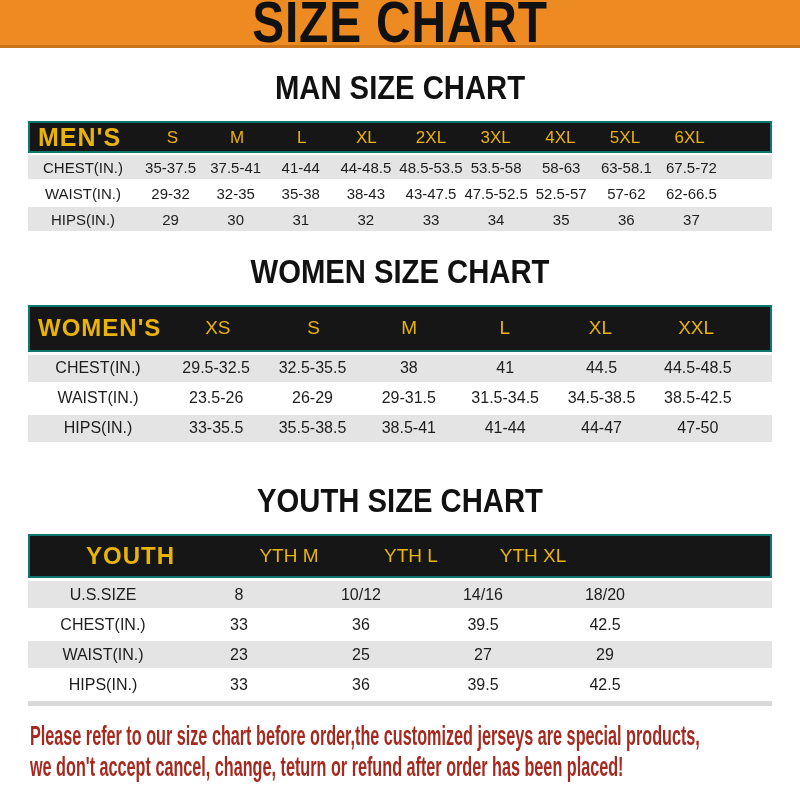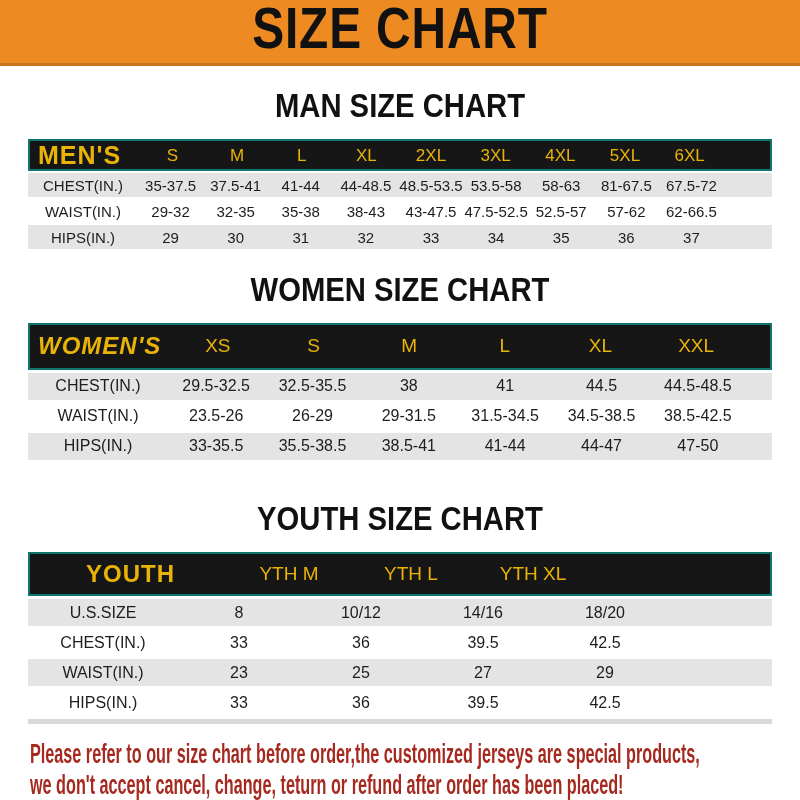--- a/index.html
+++ b/index.html
@@ -6,24 +6,24 @@
   html, body { width: 800px; height: 800px; overflow: hidden; }
   body {
     background: #ffffff;
     font-family: "Liberation Sans", sans-serif;
     color: #1a1a1a;
   }
   .page { width: 800px; height: 800px; position: relative; }
 
   
   .banner {
-    height: 66px;
+    height: 48px;
     background: var(--banner-bg, #EE8A22);
     border-bottom: 3px solid #c9731b;
-    display: flex; align-items: flex-start; justify-content: center;
+    display: flex; align-items: center; justify-content: center;
   }
   .banner-title {
     font-size: 57px; font-weight: bold; color: #111;
     letter-spacing: 1px; line-height: 1;
     transform: scaleX(0.84); transform-origin: center;
     white-space: nowrap;
   }
 
   
   .sec-heading {
@@ -50,21 +50,21 @@
   }
   .t-men .thead   { height: 32px; }
   .t-women .thead { height: 47px; }
   .t-youth .thead { height: 44px; padding-left: 48px; }
 
   .hlabel {
     font-weight: bold; text-align: left; padding-left: 8px;
     letter-spacing: 1px; white-space: nowrap;
   }
   .t-men .hlabel   { font-size: 25px; }
-  .t-women .hlabel { font-size: 24px; font-style: italic; }
+  .t-women .hlabel { font-size: 24px; }
   .t-youth .hlabel { font-size: 24px; }
   .hcol { text-align: center; white-space: nowrap; }
   .t-men .hcol   { font-size: 17px; }
   .t-women .hcol { font-size: 19px; }
   .t-youth .hcol { font-size: 19px; }
 
   .trow {
     display: grid; grid-template-columns: var(--cols);
     align-items: center;
   }
@@ -116,21 +116,21 @@
     <div class="tbody">
         <div class="trow rg">
           <div class="clabel">CHEST(IN.)</div>
           <div class="cval">35-37.5</div>
           <div class="cval">37.5-41</div>
           <div class="cval">41-44</div>
           <div class="cval">44-48.5</div>
           <div class="cval">48.5-53.5</div>
           <div class="cval">53.5-58</div>
           <div class="cval">58-63</div>
-          <div class="cval">81-67.5</div>
+          <div class="cval">63-58.1</div>
           <div class="cval">67.5-72</div>
           <div class="cval"></div>
         </div>
         <div class="trow rw">
           <div class="clabel">WAIST(IN.)</div>
           <div class="cval">29-32</div>
           <div class="cval">32-35</div>
           <div class="cval">35-38</div>
           <div class="cval">38-43</div>
           <div class="cval">43-47.5</div>

